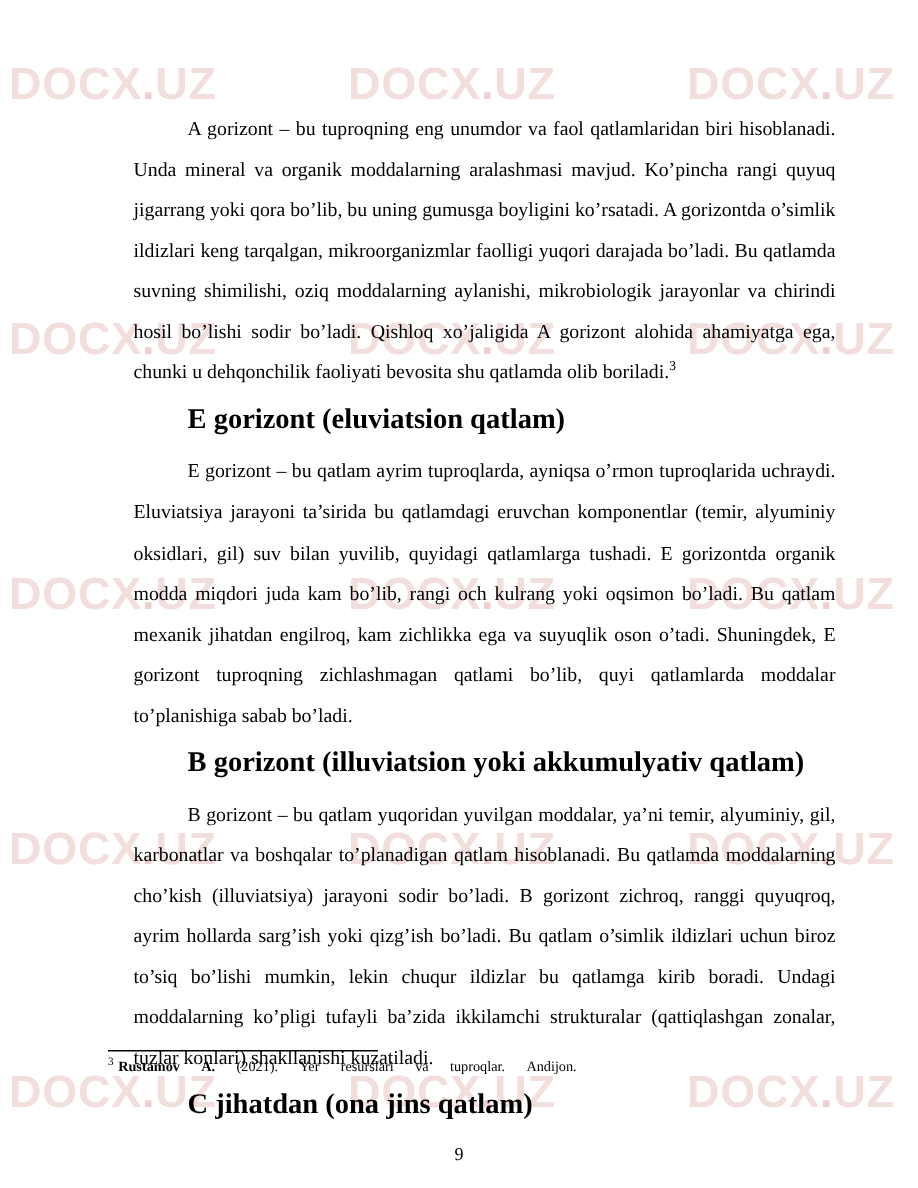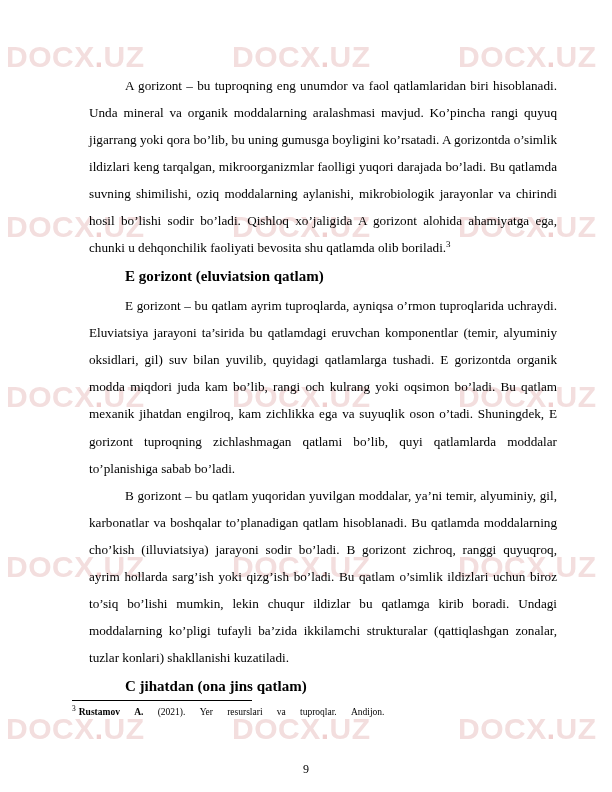--- a/index.html
+++ b/index.html
@@ -60,21 +60,21 @@
   p.body {
     margin: 0 0 0 0;
     font-size: 13.2px;
     line-height: 2.05;
     text-align: justify;
     text-indent: 36px;
     text-justify: inter-word;
   }
   p.heading {
     margin: 0;
-    font-size: 15px;
+    font-size: 19px;
     line-height: 2.05;
     font-weight: bold;
     text-indent: 36px;
   }
   sup {
     font-size: 9px;
     vertical-align: super;
     line-height: 0;
   }
   .footnote-area {
@@ -133,20 +133,21 @@
   <div class="wm wm-14">DOCX<span class="dot">.</span>UZ</div>
   <div class="wm wm-15">DOCX<span class="dot">.</span>UZ</div>
 
   <div class="content">
     <p class="body"><span>A gorizont – bu tuproqning eng unumdor va faol qatlamlaridan biri hisoblanadi. Unda mineral va organik moddalarning aralashmasi mavjud. Ko’pincha rangi quyuq jigarrang yoki qora bo’lib, bu uning gumusga boyligini ko’rsatadi. A gorizontda o’simlik ildizlari keng tarqalgan, mikroorganizmlar faolligi yuqori darajada bo’ladi. Bu qatlamda suvning shimilishi, oziq moddalarning aylanishi, mikrobiologik jarayonlar va chirindi hosil bo’lishi sodir bo’ladi. Qishloq xo’jaligida A gorizont alohida ahamiyatga ega, chunki u dehqonchilik faoliyati bevosita shu qatlamda olib boriladi.</span><sup>3</sup></p>
 
     <p class="heading">E gorizont (eluviatsion qatlam)</p>
 
     <p class="body">E gorizont – bu qatlam ayrim tuproqlarda, ayniqsa o’rmon tuproqlarida uchraydi. Eluviatsiya jarayoni ta’sirida bu qatlamdagi eruvchan komponentlar (temir, alyuminiy oksidlari, gil) suv bilan yuvilib, quyidagi qatlamlarga tushadi. E gorizontda organik modda miqdori juda kam bo’lib, rangi och kulrang yoki oqsimon bo’ladi. Bu qatlam mexanik jihatdan engilroq, kam zichlikka ega va suyuqlik oson o’tadi. Shuningdek, E gorizont tuproqning zichlashmagan qatlami bo’lib, quyi qatlamlarda moddalar to’planishiga sabab bo’ladi.</p>
 
+    <p class="heading">B gorizont (illuviatsion yoki akkumulyativ qatlam)</p>
 
     <p class="body">B gorizont – bu qatlam yuqoridan yuvilgan moddalar, ya’ni temir, alyuminiy, gil, karbonatlar va boshqalar to’planadigan qatlam hisoblanadi. Bu qatlamda moddalarning cho’kish (illuviatsiya) jarayoni sodir bo’ladi. B gorizont zichroq, ranggi quyuqroq, ayrim hollarda sarg’ish yoki qizg’ish bo’ladi. Bu qatlam o’simlik ildizlari uchun biroz to’siq bo’lishi mumkin, lekin chuqur ildizlar bu qatlamga kirib boradi. Undagi moddalarning ko’pligi tufayli ba’zida ikkilamchi strukturalar (qattiqlashgan zonalar, tuzlar konlari) shakllanishi kuzatiladi.</p>
 
     <p class="heading">C jihatdan (ona jins qatlam)</p>
   </div>
 
   <div class="footnote-area">
     <div class="footnote-rule"></div>
     <div class="footnote">
       <span class="fn-num">3</span><span class="fn-strong">Rustamov</span>&nbsp;&nbsp;&nbsp;&nbsp;&nbsp;&nbsp;<span class="fn-strong">A.</span>&nbsp;&nbsp;&nbsp;&nbsp;&nbsp;&nbsp;<span>(2021).</span>&nbsp;&nbsp;&nbsp;&nbsp;&nbsp;&nbsp;<span>Yer</span>&nbsp;&nbsp;&nbsp;&nbsp;&nbsp;&nbsp;<span>resurslari</span>&nbsp;&nbsp;&nbsp;&nbsp;&nbsp;&nbsp;<span>va</span>&nbsp;&nbsp;&nbsp;&nbsp;&nbsp;&nbsp;<span>tuproqlar.</span>&nbsp;&nbsp;&nbsp;&nbsp;&nbsp;&nbsp;<span>Andijon.</span><br>

